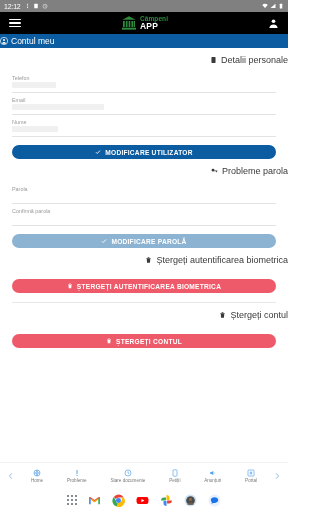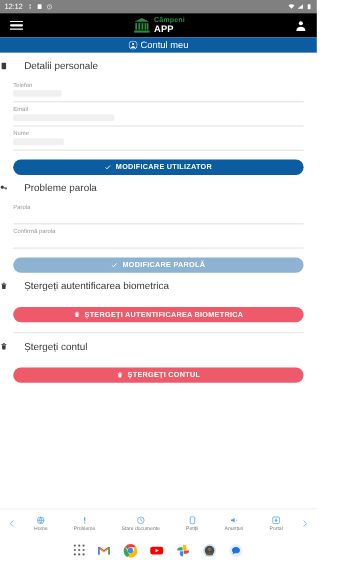--- a/index.html
+++ b/index.html
@@ -32,30 +32,30 @@
   .brand { display: flex; align-items: center; gap: 3px; }
   .brand-mark { width: 16px; height: 16px; }
   .brand-text { display: flex; flex-direction: column; line-height: 1; }
   .brand-line1 { color: #2e8b3d; font-size: 6.5px; font-weight: bold; letter-spacing: 0.1px; }
   .brand-line2 { color: #ffffff; font-size: 8.5px; font-weight: bold; letter-spacing: 0.2px; }
   .user-ico { width: 11px; height: 13px; cursor: pointer; }
 
   
   .pagetitle {
     height: 14px; background: #0b5ca0; color: #ffffff;
-    display: flex; align-items: center; justify-content: center; gap: 3px;
+    display: flex; align-items: center; gap: 3px;
     font-size: 8.5px; flex: 0 0 auto;
   }
   .pagetitle svg { width: 8px; height: 8px; }
 
   
   .content { flex: 1 1 auto; background: #ffffff; overflow: hidden; }
 
   .section-head {
-    display: flex; align-items: center; justify-content: flex-start; gap: 15px;
+    display: flex; align-items: center; justify-content: flex-end; gap: 4px;
     font-size: 9px; color: #3a3a3a; padding: 7px 0 6px;
   }
   .section-head svg { width: 7px; height: 8px; }
 
   .field { padding: 0 12px; }
   .field-label { font-size: 5.4px; color: #9a9a9a; padding-top: 4px; }
   .field-value { height: 8px; display: flex; align-items: center; }
   .redact { height: 6px; border-radius: 1px; background: #f0f0f0; }
   .field-underline { height: 1px; background: #e3e3e3; margin-top: 3px; }
 

